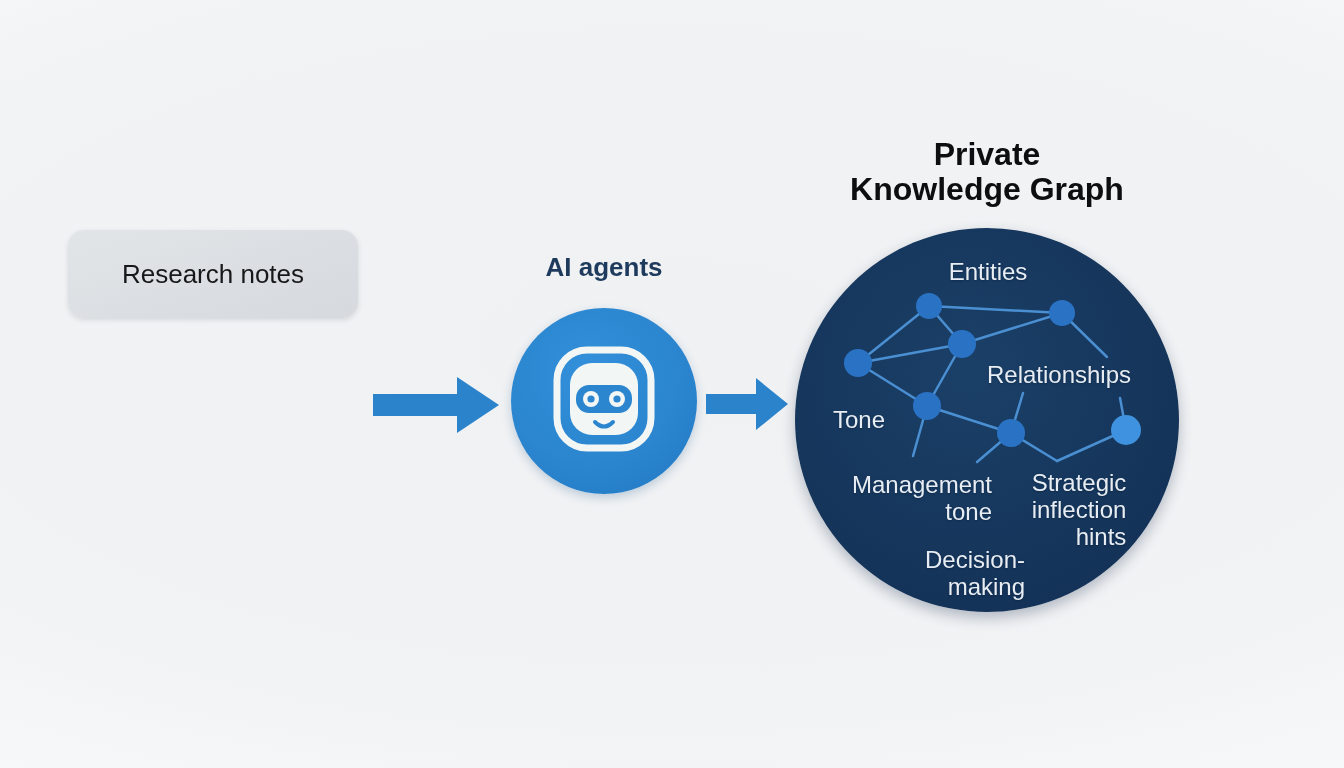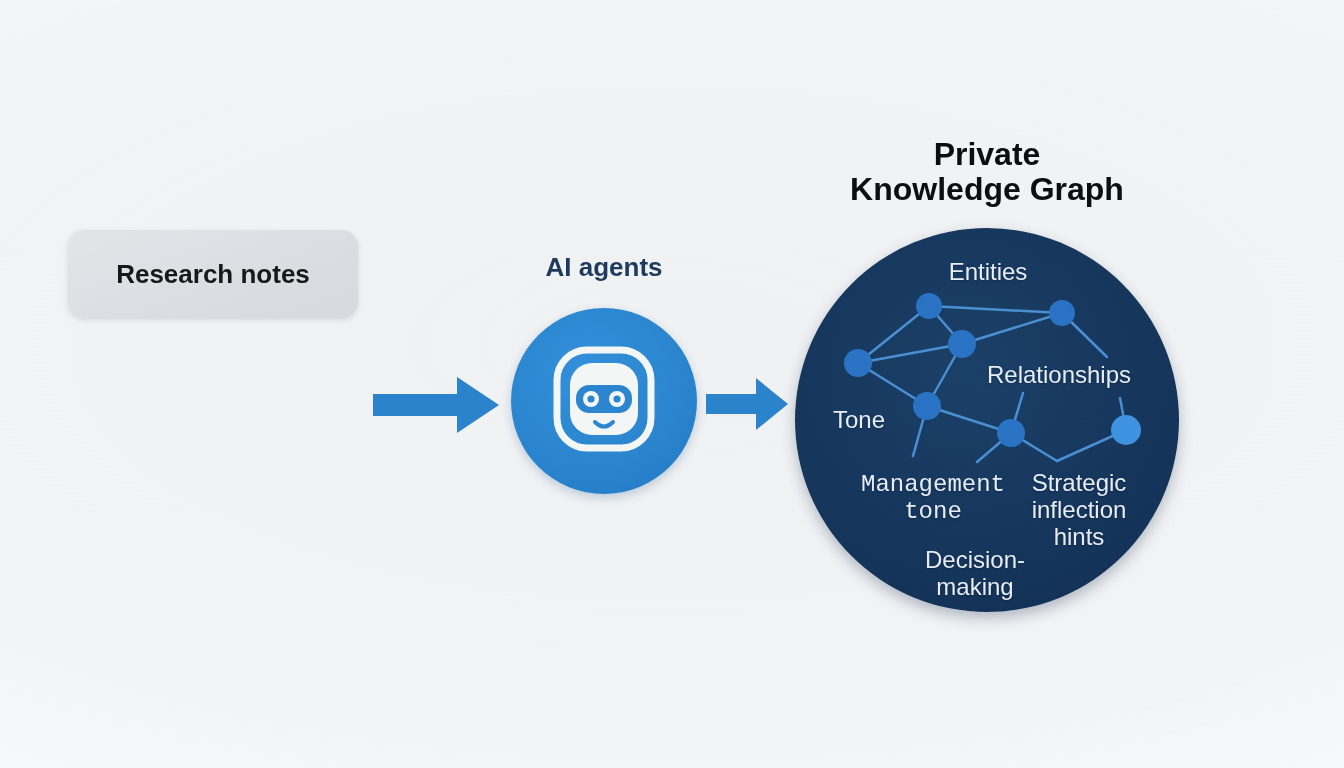--- a/index.html
+++ b/index.html
@@ -38,21 +38,20 @@
     border-radius: 16px;
     background: linear-gradient(160deg, #e2e5e8 0%, #dadee2 60%, #d6dadf 100%);
     box-shadow: 0 2px 5px rgba(90,100,110,0.18);
     display: flex;
     align-items: center;
     justify-content: center;
     text-align: left;
     font-size: 26px;
     line-height: 32px;
     color: #17181a;
-    font-weight: bold;
   }
   #input-box-0 { top: 230px; height: 88px; }
   #input-box-1 { top: 338px; height: 94px; }
   #input-box-2 { top: 450px; height: 96px; }
 
   
   .flow-arrow { position: absolute; }
   #arrow-1 { left: 373px; top: 377px; }
   #arrow-2 { left: 706px; top: 378px; }
 
@@ -95,31 +94,31 @@
     left: 795px; top: 228px;
     width: 384px; height: 384px;
     border-radius: 50%;
     background: radial-gradient(circle at 45% 38%, #1b4068 0%, #16365c 55%, #122e52 100%);
     box-shadow: 0 6px 14px rgba(30,50,80,0.3);
   }
   .kg-svg { position: absolute; left: 0; top: 0; }
   .kg-label {
     position: absolute;
     transform: translate(-50%, -50%);
-    text-align: center;
+    text-align: right;
     color: #e7edf3;
     font-size: 24px;
     line-height: 27px;
     white-space: pre-line;
     text-shadow: 0 1px 2px rgba(0,20,40,0.35);
   }
   #kg-label-0 { left: 193px; top: 43px;  }  
   #kg-label-1 { left: 264px; top: 146px; }  
   #kg-label-2 { left: 64px;  top: 191px; }  
-  #kg-label-3 { left: 138px; top: 270px; font-family: Liberation Mono, monospace; }  
+  #kg-label-3 { left: 127px; top: 270px; }  
   #kg-label-4 { left: 284px; top: 281px; }  
   #kg-label-5 { left: 180px; top: 345px; }  
 </style>
 </head>
 <body>
 
 <div id="stage">
 
 
   <div class="input-box pre" id="input-box-0">

